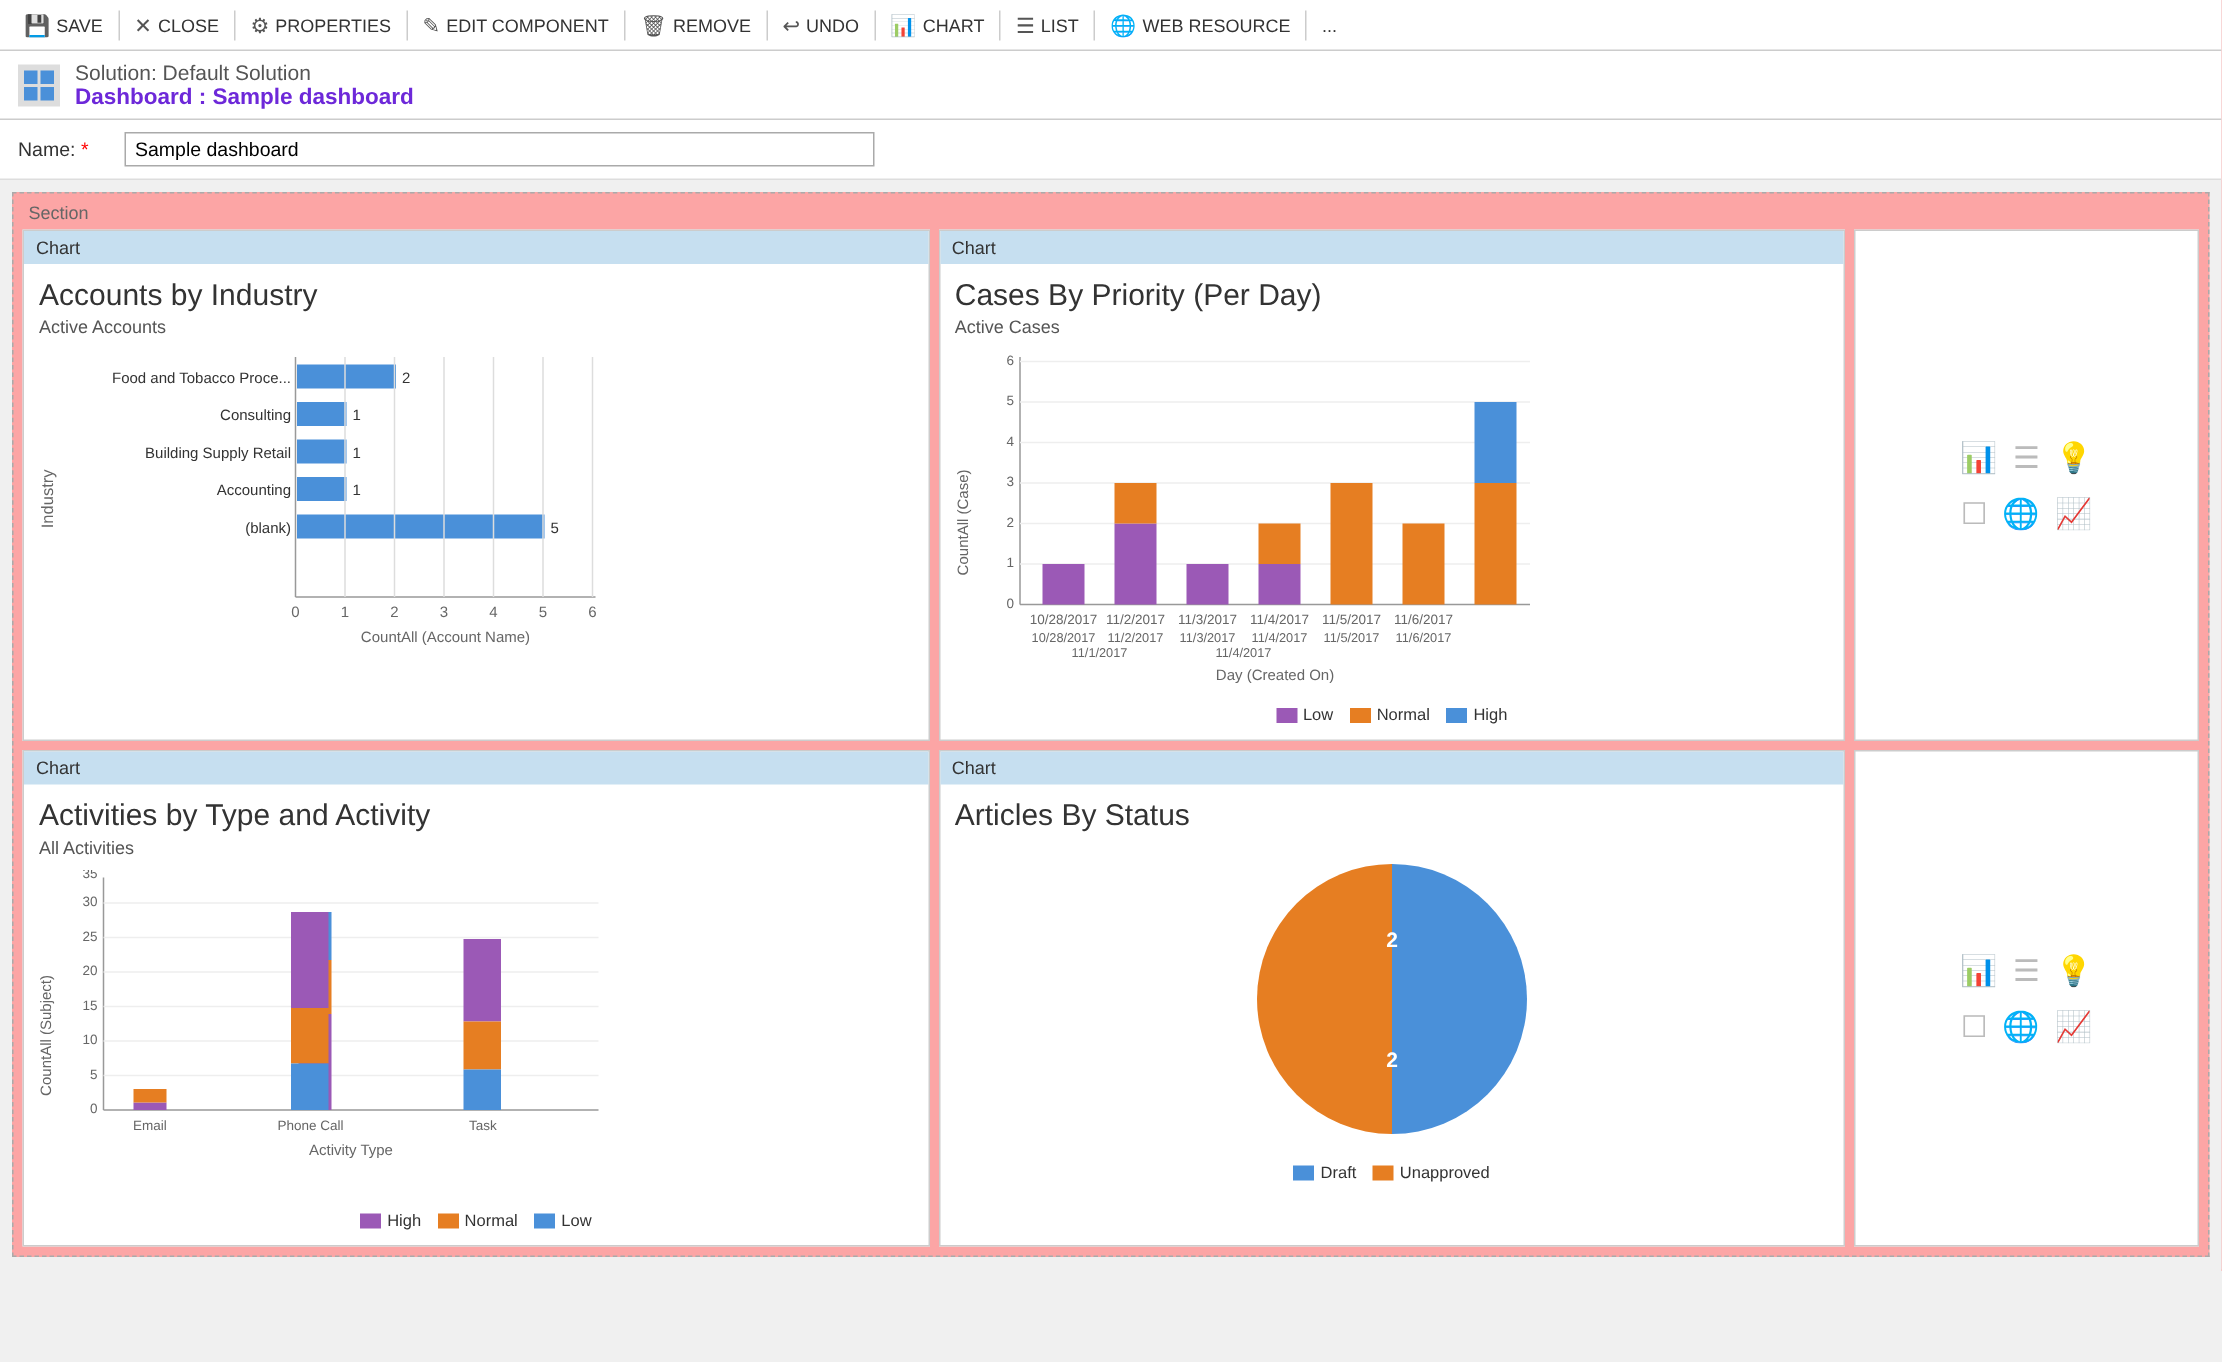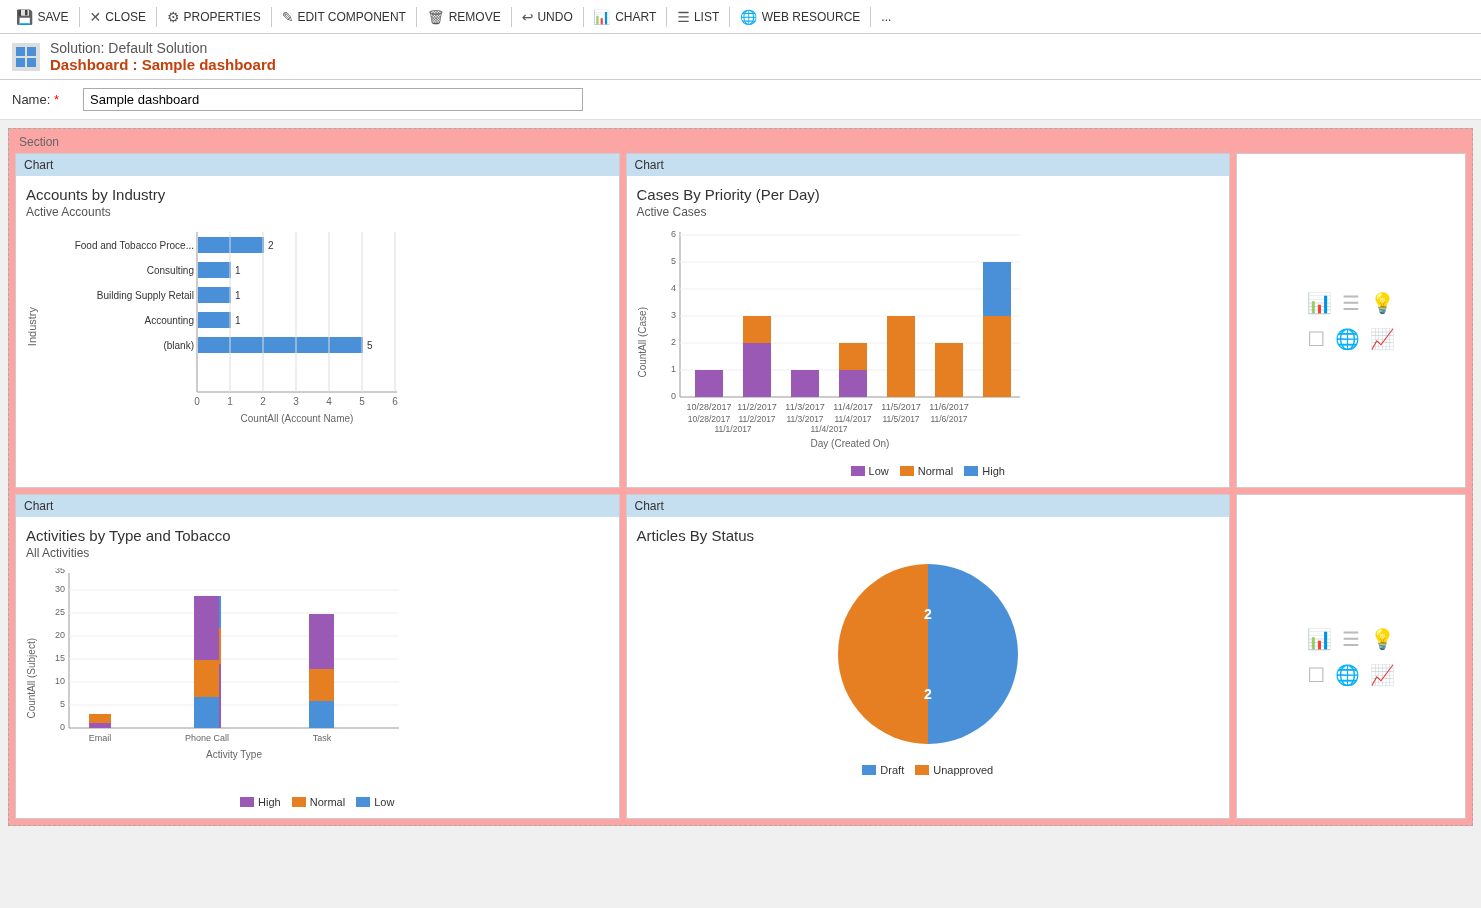--- a/index.html
+++ b/index.html
@@ -24,21 +24,21 @@
     .header {
       background: #fff; padding: 6px 12px; border-bottom: 1px solid #ccc;
       display: flex; align-items: center; gap: 10px;
     }
     .header-icon {
       width: 28px; height: 28px; background: #ddd;
       display: flex; align-items: center; justify-content: center;
       font-size: 18px; color: #555;
     }
     .header-text .solution { font-size: 14px; color: #555; }
-    .header-text .title { font-size: 15px; font-weight: bold; color: #c2410c; }
+    .header-text .title { font-size: 15px; font-weight: bold; color: #6d28d9; }
 
     
     .name-row {
       background: #fff; padding: 8px 12px;
       display: flex; align-items: center; gap: 24px;
       border-bottom: 1px solid #ddd;
     }
     .name-label { font-size: 13px; font-weight: normal; }
     .name-required { color: red; }
     .name-input {
@@ -69,21 +69,21 @@
     
     .chart-panel {
       background: #fff; border: 1px solid #ccc;
     }
     .chart-panel-header {
       background: #c6dff0; padding: 4px 8px; font-size: 12px; color: #333; font-weight: normal;
     }
     .chart-panel-body {
       padding: 10px; min-height: 300px;
     }
-    .chart-title { font-size: 15px; font-weight: normal; margin-bottom: 2px; }
+    .chart-title { font-size: 20px; font-weight: normal; margin-bottom: 2px; }
     .chart-subtitle { font-size: 12px; color: #555; margin-bottom: 8px; }
 
     
     .empty-panel {
       background: #fff; border: 1px solid #ccc;
       display: flex; flex-direction: column; align-items: center; justify-content: center;
       min-height: 300px; gap: 6px;
     }
     .empty-panel-icons { display: flex; gap: 10px; color: #bbb; font-size: 18px; margin-bottom: 6px; }
     .empty-panel-icons2 { display: flex; gap: 10px; color: #bbb; font-size: 18px; }
@@ -327,21 +327,21 @@
         <div class="empty-panel-icons2">
           <span style="color:#bbb; font-size:20px;">☐</span>
           <span style="color:#bbb; font-size:20px;">🌐</span>
           <span style="color:#bbb; font-size:20px;">📈</span>
         </div>
       </div>
 
       <div class="chart-panel">
         <div class="chart-panel-header">Chart</div>
         <div class="chart-panel-body">
-          <div class="chart-title">Activities by Type and Tobacco</div>
+          <div class="chart-title">Activities by Type and Activity</div>
           <div class="chart-subtitle">All Activities</div>
           <div style="display:flex; margin-top:4px;">
             <div style="writing-mode:vertical-rl; transform:rotate(180deg); font-size:10px; color:#666; align-self:center; margin-right:2px;">CountAll (Subject)</div>
             <svg width="370" height="220">
 
               <line x1="30" y1="5" x2="30" y2="160" stroke="#999" stroke-width="1"></line>
 
               <line x1="30" y1="160" x2="360" y2="160" stroke="#999" stroke-width="1"></line>
 
               <text x="26" y="162" text-anchor="end" font-size="9" fill="#666">0</text>

